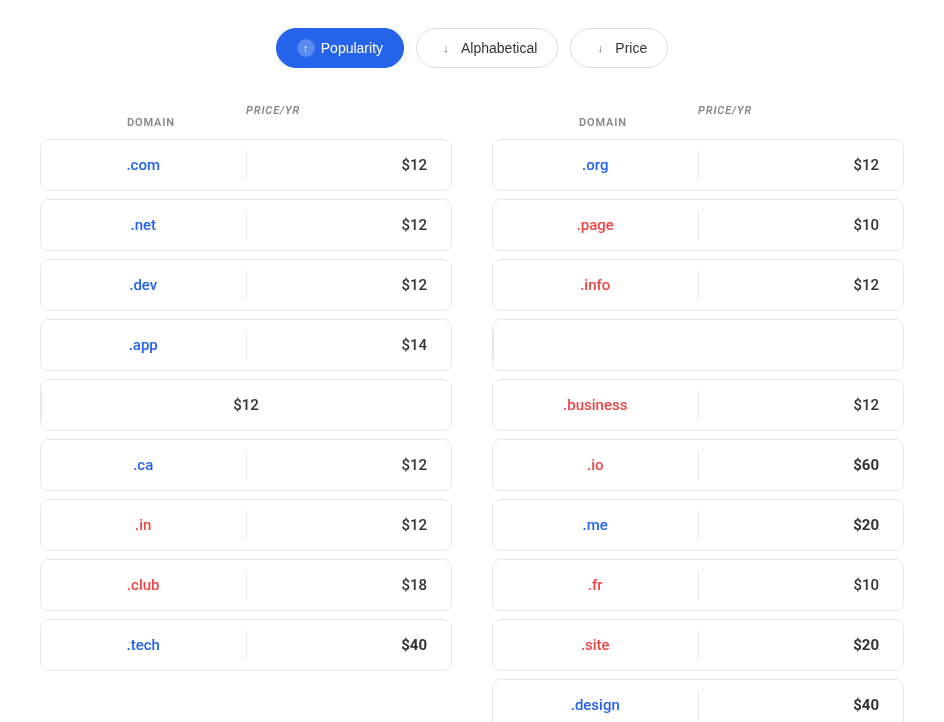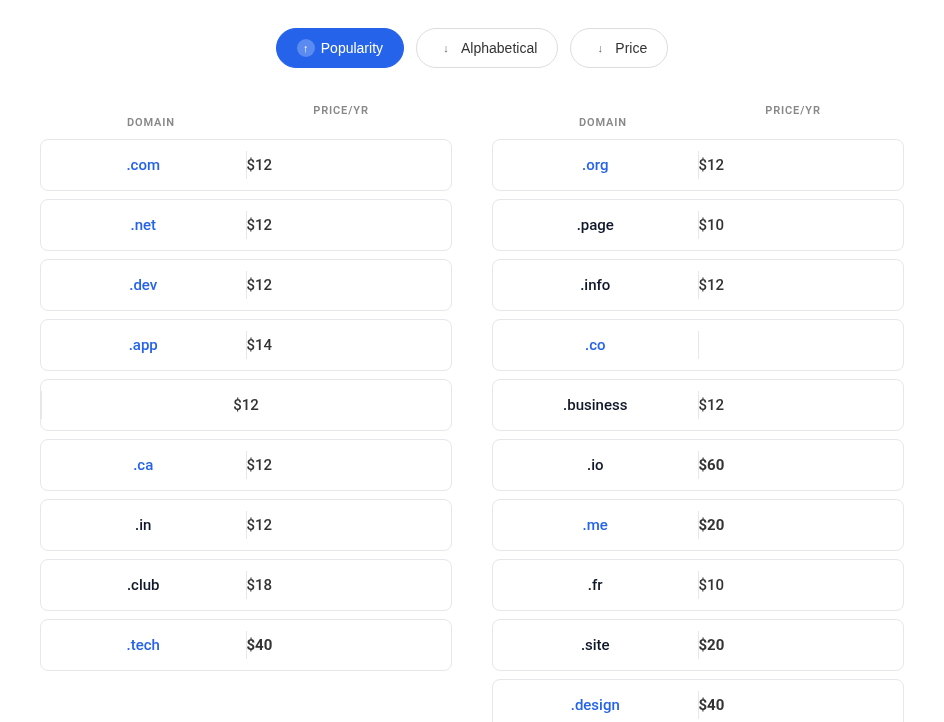--- a/index.html
+++ b/index.html
@@ -82,57 +82,57 @@
       grid-template-columns: 1fr 1fr;
       padding: 0 16px 10px;
       font-size: 11px;
       font-weight: 600;
       letter-spacing: 0.08em;
       color: #888;
       text-transform: uppercase;
     }
 
     .table-header .col-domain { text-align: center; margin-top: 12px; }
-    .table-header .col-price { text-align: center; }
+    .table-header .col-price { text-align: left; font-style: italic; }
 
     .domain-row {
       display: grid;
       grid-template-columns: 1fr auto 1fr;
       align-items: center;
       border: 1.5px solid #e5e7eb;
       border-radius: 8px;
       margin-bottom: 8px;
       overflow: hidden;
       height: 52px;
     }
 
     .domain-name {
       text-align: center;
       font-size: 15px;
       font-weight: 500;
-      color: #0f172a;
+      color: #ef4444;
       padding: 0 16px;
     }
 
     .domain-name.blue {
       color: #2563eb;
     }
 
     .divider {
       width: 1px;
       height: 28px;
       background: #e5e7eb;
     }
 
     .domain-price {
-      text-align: left;
+      text-align: right;
       font-size: 15px;
       font-weight: 500;
       color: #333;
-      padding: 0 0;
+      padding: 0 24px;
     }
 
     .domain-price.bold {
       font-weight: 700;
     }
   </style>
 </head>
 <body>
 
 <div class="page-container">
@@ -222,21 +222,20 @@
             <span class="domain-name">.page</span>
             <div class="divider"></div>
             <span class="domain-price">$10</span>
           </div>
           <div class="domain-row">
             <span class="domain-name">.info</span>
             <div class="divider"></div>
             <span class="domain-price">$12</span>
           </div>
           <div class="domain-row">
-            <span class="domain-name blue">.co</span>
             <div class="divider"></div>
           </div>
           <div class="domain-row">
             <span class="domain-name">.business</span>
             <div class="divider"></div>
             <span class="domain-price">$12</span>
           </div>
           <div class="domain-row">
             <span class="domain-name">.io</span>
             <div class="divider"></div>

